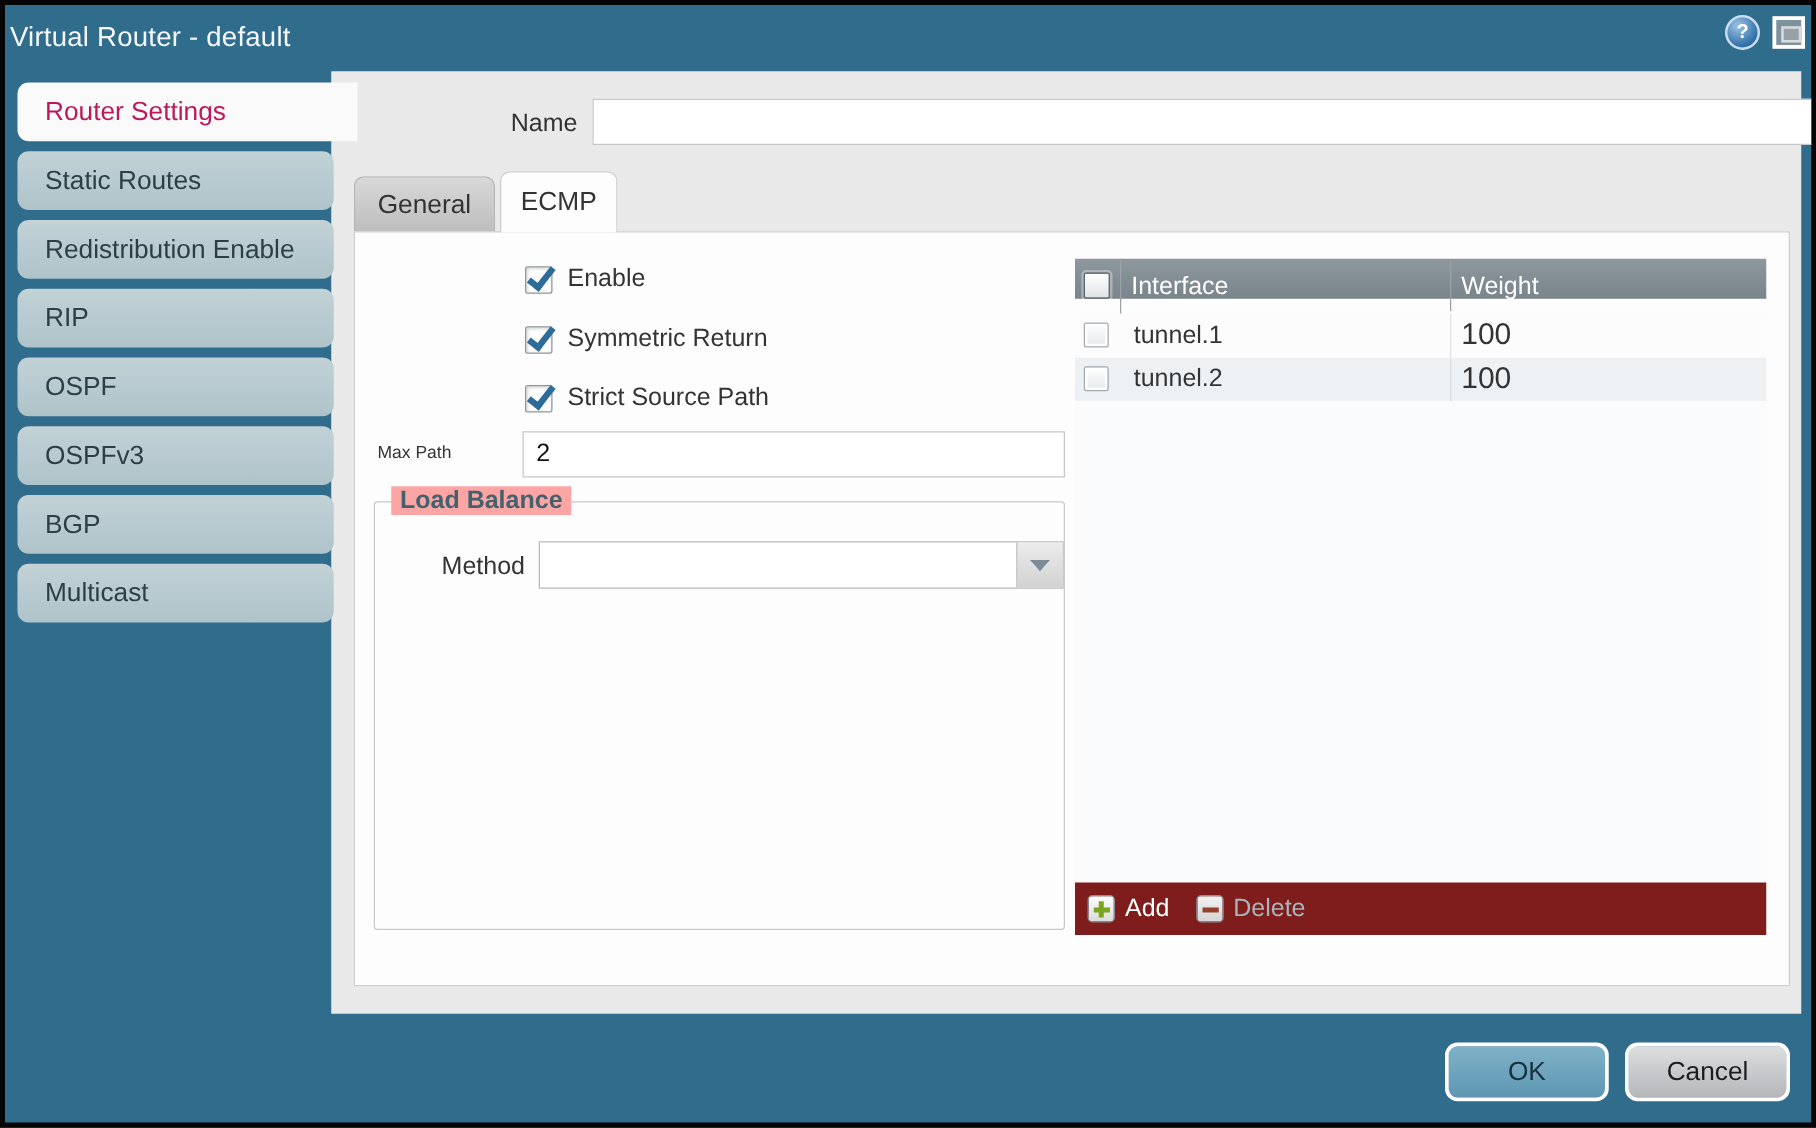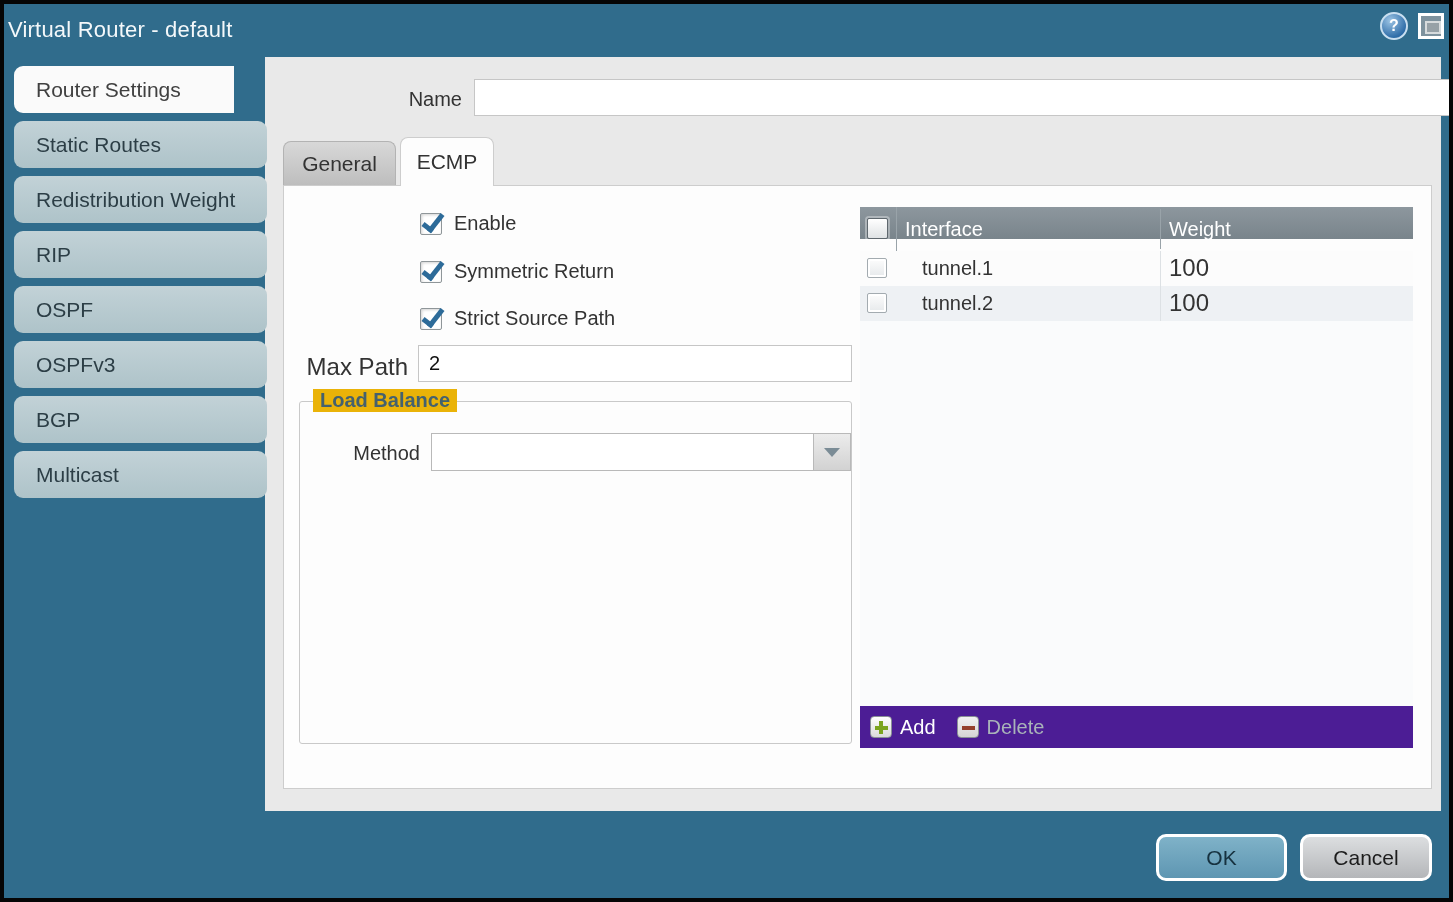--- a/index.html
+++ b/index.html
@@ -18,21 +18,21 @@
   .win-icon::after { content:""; position:absolute; left:4px; top:5px; width:12px; height:9px; background:#97a1a7; border:2px solid #d7dbdd; }
 
   
   .content { position:absolute; left:261px; top:53px; width:1176px; height:754px; background:#e9e9e9; }
 
   
   .sidebar { position:absolute; left:10px; top:62px; width:253px; }
   .side-tab { width:253px; height:47px; margin-bottom:8px; border-radius:9px;
     background:linear-gradient(#c2d2d7,#aec3c9); color:#2c3e46; font-size:21px;
     line-height:47px; padding-left:22px; cursor:pointer; }
-  .side-tab.active { background:#fafafa; color:#404040; width:220px; border-radius:9px 0 0 9px; }
+  .side-tab.active { background:#fafafa; color:#be185d; width:272px; border-radius:9px 0 0 9px; }
 
   
   .name-label { position:absolute; left:330px; top:84px; width:128px; text-align:right; font-size:20px; color:#333; }
   .name-input { position:absolute; left:470px; top:75px; width:1130px; height:37px; border:1px solid #c6c6c6;
     background:#fff; font-family:"Liberation Sans",sans-serif; font-size:20px; color:#111; padding:0 12px; outline:none;text-align:right; }
 
   
   .tab-general { position:absolute; left:279px; top:137px; width:113px; height:45px; border-radius:8px 8px 0 0;
     background:linear-gradient(#d8d8d8,#bdbdbd); border:1px solid #b3b3b3; border-bottom:none;
     font-size:21px; color:#333; text-align:center; line-height:44px; cursor:pointer; }
@@ -46,27 +46,27 @@
 
   
   .cbx-row { position:absolute; left:136px; display:flex; align-items:center; gap:12px; }
   .cbx { width:22px; height:22px; background:#fff; border:1px solid #8f9699; border-radius:2px;
     position:relative; box-shadow:inset 1px 1px 3px rgba(0,0,0,.18); cursor:pointer; flex:0 0 auto; }
   .cbx.checked::after { content:""; position:absolute; left:6px; top:-4px; width:7px; height:17px;
     border:solid #2d6b99; border-width:0 5px 5px 0; transform:rotate(38deg); }
   .cbx-label { font-size:20px; color:#333; }
 
   
-  .maxpath-label { position:absolute; left:18px; top:167px; width:106px; text-align:right; font-size:24px; color:#333; }
+  .maxpath-label { position:absolute; left:18px; top:167px; width:106px; font-size:14px; color:#333; }
   .maxpath-input { position:absolute; left:134px; top:159px; width:434px; height:37px; border:1px solid #c6c6c6;
     background:#fff; font-family:"Liberation Sans",sans-serif; font-size:20px; color:#111; padding:0 10px; outline:none; }
 
   
   .lb-fieldset { position:absolute; left:15px; top:215px; width:553px; height:343px; border:1px solid #c9c9c9; border-radius:3px; }
-  .lb-legend { position:absolute; left:13px; top:-13px; background:#eab308; padding:0 7px;
+  .lb-legend { position:absolute; left:13px; top:-13px; background:#fca5a5; padding:0 7px;
     font-size:20px; font-weight:bold; color:#44616e; }
   .method-label { position:absolute; left:28px; top:40px; width:92px; text-align:right; font-size:20px; color:#333; }
   .method-select { position:absolute; left:131px; top:31px; width:420px; height:38px; border:1px solid #b9b9b9;
     background:#fff; cursor:pointer; }
   .method-value { position:absolute; left:11px; top:0; height:100%; line-height:36px; font-size:20px; color:#111; }
   .method-arrow-btn { position:absolute; right:0; top:0; width:37px; height:100%;
     background:linear-gradient(#ececec,#d2d2d2); border-left:1px solid #b9b9b9; }
   .dd-arrow { position:absolute; left:10px; top:14px; width:0; height:0;
     border-left:8px solid transparent; border-right:8px solid transparent; border-top:9px solid #7b8c96; }
 
@@ -79,25 +79,25 @@
     background:linear-gradient(#ffffff,#dfe2e4); border-radius:2px; box-shadow:0 0 0 2px rgba(255,255,255,.35); cursor:pointer; }
   .hdr-col1 { position:absolute; left:45px; top:0; width:255px; height:44px; line-height:44px; font-size:20px; }
   .hdr-col-div { position:absolute; left:300px; top:2px; width:1px; height:40px; background:#99a3a9; }
   .hdr-col2 { position:absolute; left:309px; top:0; width:240px; height:44px; line-height:44px; font-size:20px; }
 
   .grid-row { position:absolute; left:0; width:553px; height:35px; background:#fcfcfc; cursor:pointer; }
   .grid-row.alt { background:#eef1f4; }
   .grid-row .row-div { position:absolute; left:300px; top:0; width:1px; height:35px; background:#dde1e4; }
   .row-cbx { position:absolute; left:7px; top:7px; width:20px; height:20px; border:1px solid #a3abb0;
     border-radius:2px; background:linear-gradient(#fdfdfd,#e6e9eb); box-shadow:inset 0 0 0 2px #fff; cursor:pointer; }
-  .row-cell1 { position:absolute; left:47px; top:0; height:22px; line-height:34px; font-size:20px; color:#333;margin-left:15px; }
+  .row-cell1 { position:absolute; left:47px; top:0; height:22px; line-height:34px; font-size:20px; color:#333; }
   .row-cell2 { position:absolute; left:309px; top:0; height:35px; line-height:34px; font-size:24px; color:#333; }
   .grid-body-fill { position:absolute; left:0; top:114px; width:553px; height:385px; background:#fafbfc; }
 
-  .grid-footer { position:absolute; left:0; top:499px; width:553px; height:42px; background:#4c1d95;
+  .grid-footer { position:absolute; left:0; top:499px; width:553px; height:42px; background:#7f1d1d;
     display:flex; align-items:center; padding-left:10px; gap:9px; }
   .icon-plus, .icon-minus { width:22px; height:22px; border-radius:4px; border:1px solid #8a9196;
     background:linear-gradient(#ffffff,#dadada); position:relative; flex:0 0 auto; }
   .icon-plus::before { content:""; position:absolute; left:4px; top:9px; width:13px; height:4px; background:#7ba41f; }
   .icon-plus::after  { content:""; position:absolute; left:8px; top:4px; width:4px; height:13px; background:#7ba41f; }
   .icon-minus { background:linear-gradient(#f2f2f2,#d5d5d5); }
   .icon-minus::before { content:""; position:absolute; left:4px; top:9px; width:13px; height:4px; background:#94402c; }
   .btn-add { display:flex; align-items:center; gap:8px; color:#fff; font-size:20px; cursor:pointer; }
   .btn-delete { display:flex; align-items:center; gap:8px; color:#a9b3b9; font-size:20px; margin-left:12px; cursor:default; }
 
@@ -117,21 +117,21 @@
 
     <div class="titlebar-text">Virtual Router - default</div>
     <div class="help-icon"></div>
     <div class="win-icon"></div>
 
     <div class="content"></div>
 
     <div class="sidebar">
       <div class="side-tab active">Router Settings</div>
       <div class="side-tab">Static Routes</div>
-      <div class="side-tab">Redistribution Weight</div>
+      <div class="side-tab">Redistribution Enable</div>
       <div class="side-tab">RIP</div>
       <div class="side-tab">OSPF</div>
       <div class="side-tab">OSPFv3</div>
       <div class="side-tab">BGP</div>
       <div class="side-tab">Multicast</div>
     </div>
 
     <div class="name-label">Name</div>
     <input class="name-input" type="text" value="default" style="">
 

